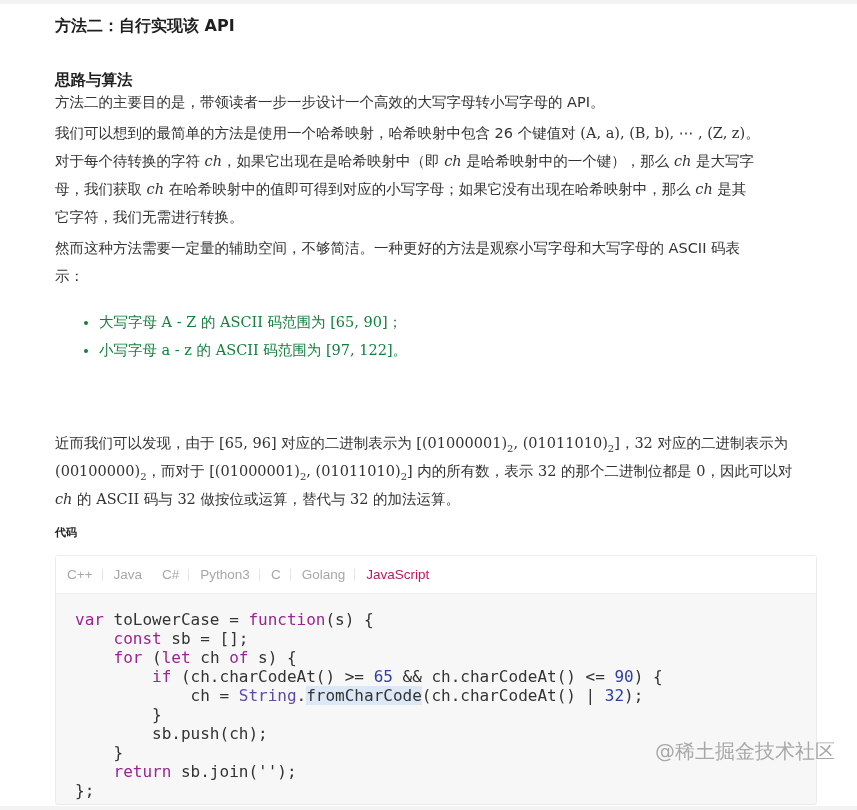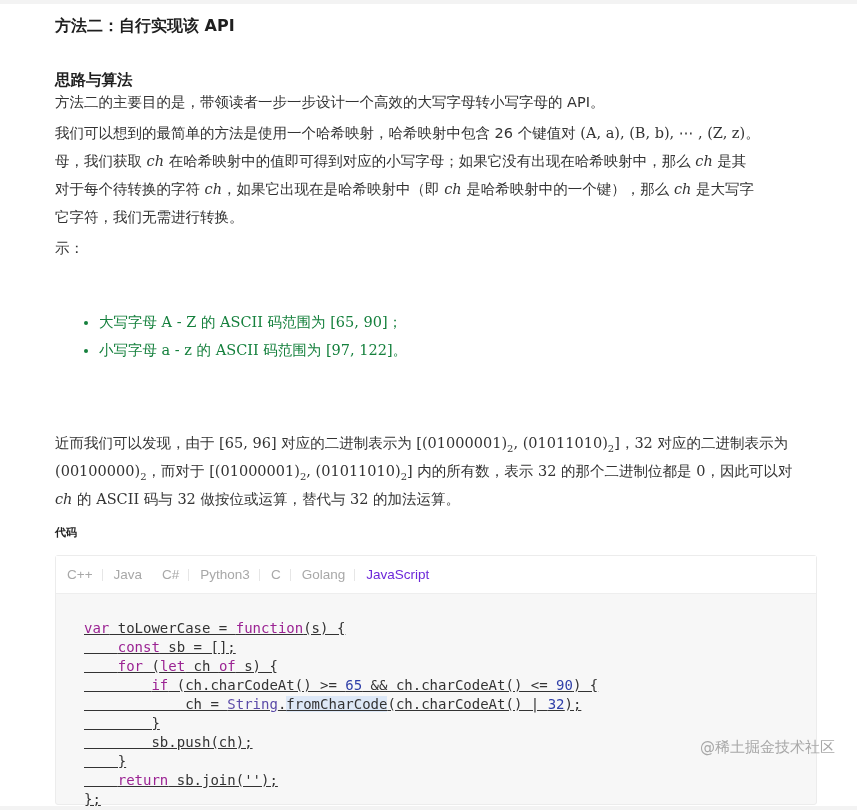--- a/index.html
+++ b/index.html
@@ -26,58 +26,59 @@
   .codebox {
     position: absolute; left: 55px; top: 555px; width: 760px; height: 248px;
     border: 1px solid #ececec; border-radius: 3px; background: #f7f7f7;
   }
   .tabs {
     height: 37px; background: #ffffff; border-bottom: 1px solid #eeeeee;
     display: flex; align-items: center; padding-left: 11px;
     font-family: "Liberation Sans", sans-serif; font-size: 13.5px;
   }
   .tab { color: #a8a8a8; padding: 0 9px 0 0; cursor: pointer; display: flex; align-items: center; }
-  .tab.active { color: #6d28d9; align-items: flex-end; }
+  .tab.active { color: #be185d; align-items: flex-end; }
   .sep { display: inline-block; width: 1px; height: 12px; background: #e6e6e6; margin-right: 11px; }
   pre.code {
-    margin: 16px; padding: 9px 0 0 12px;
+    margin: 7px; padding: 9px 0 0 12px;
     font-family: "DejaVu Sans Mono", "Liberation Mono", monospace;
-    font-size: 14px; line-height: 19px; color: #333; text-decoration: underline;
+    font-size: 16px; line-height: 19px; color: #333;
   }
   .kw { color: #9b2393; }
   .num { color: #2f3fa8; }
   .cls { color: #5b4aa8; }
   .hl { background: #dde8f7; }
   .watermark {
     position: absolute; right: 22px; top: 738px;
-    font-family: "DejaVu Sans", sans-serif; font-size: 15px; color: #a8a8a8;
+    font-family: "DejaVu Sans", sans-serif; font-size: 20px; color: #a8a8a8;
   }
   .bottombar { position: absolute; left: 0; top: 806px; width: 857px; height: 4px; background: #f3f3f3; }
 </style>
 </head>
 <body>
 
 <div class="topbar"></div>
 
 <div class="content">
   <div class="h3 h-title">方法二：自行实现该 API</div>
   <div class="h3 h-sub">思路与算法</div>
 
   <div class="p" style="top:88px">
     <span class="line">方法二的主要目的是，带领读者一步一步设计一个高效的大写字母转小写字母的 API。</span>
   </div>
 
   <div class="p" style="top:119px">
     <span class="line"><span>我们可以想到的最简单的方法是使用一个哈希映射，哈希映射中包含 26 个键值对 </span><span class="m">(A, a), (B, b), ⋯ , (Z, z)</span><span>。</span></span>
+    <span class="line"><span>对于每个待转换的字符 </span><span class="mi">ch</span><span>，如果它出现在是哈希映射中（即 </span><span class="mi">ch</span><span> 是哈希映射中的一个键），那么 </span><span class="mi">ch</span><span> 是大写字</span></span>
     <span class="line"><span>母，我们获取 </span><span class="mi">ch</span><span> 在哈希映射中的值即可得到对应的小写字母；如果它没有出现在哈希映射中，那么 </span><span class="mi">ch</span><span> 是其</span></span>
-    <span class="line"><span>对于每个待转换的字符 </span><span class="mi">ch</span><span>，如果它出现在是哈希映射中（即 </span><span class="mi">ch</span><span> 是哈希映射中的一个键），那么 </span><span class="mi">ch</span><span> 是大写字</span></span>
     <span class="line">它字符，我们无需进行转换。</span>
   </div>
 
   <div class="p" style="top:234px">
+    <span class="line">然而这种方法需要一定量的辅助空间，不够简洁。一种更好的方法是观察小写字母和大写字母的 ASCII 码表</span>
     <span class="line">示：</span>
   </div>
 
   <ul class="bullets">
     <li><span>大写字母 </span><span class="m">A - Z</span><span> 的 </span><span class="m">ASCII</span><span> 码范围为 </span><span class="m">[65, 90]</span><span>；</span></li>
     <li><span>小写字母 </span><span class="m">a - z</span><span> 的 </span><span class="m">ASCII</span><span> 码范围为 </span><span class="m">[97, 122]</span><span>。</span></li>
   </ul>
 
   <div class="p" style="top:367px">
   </div>

